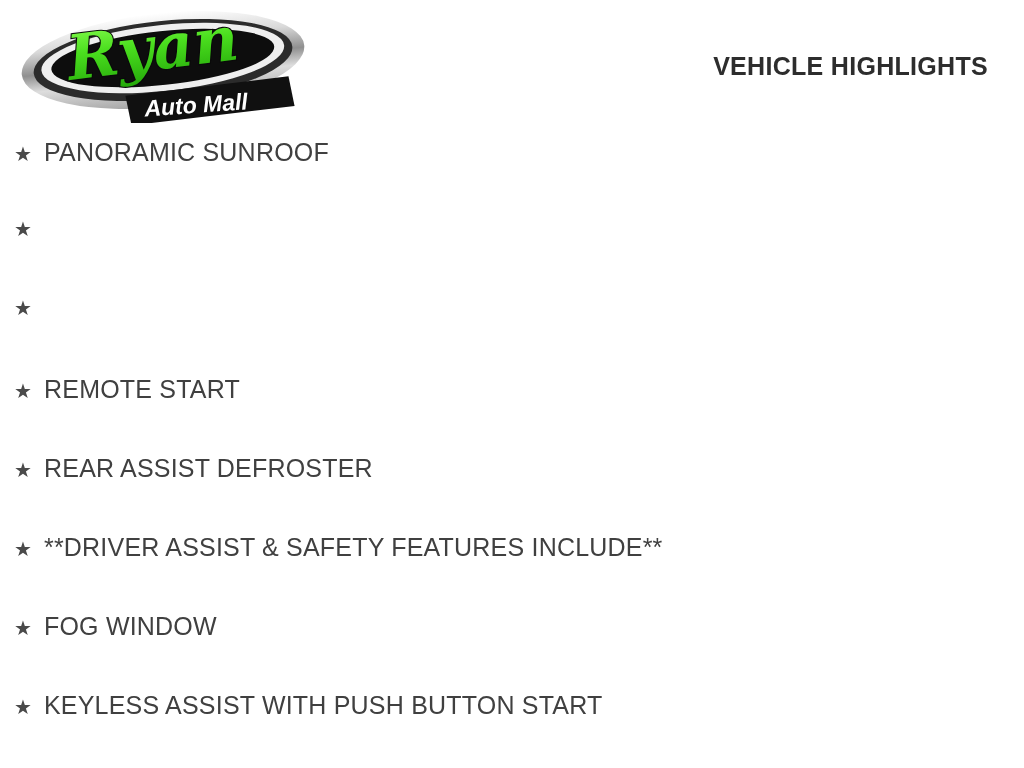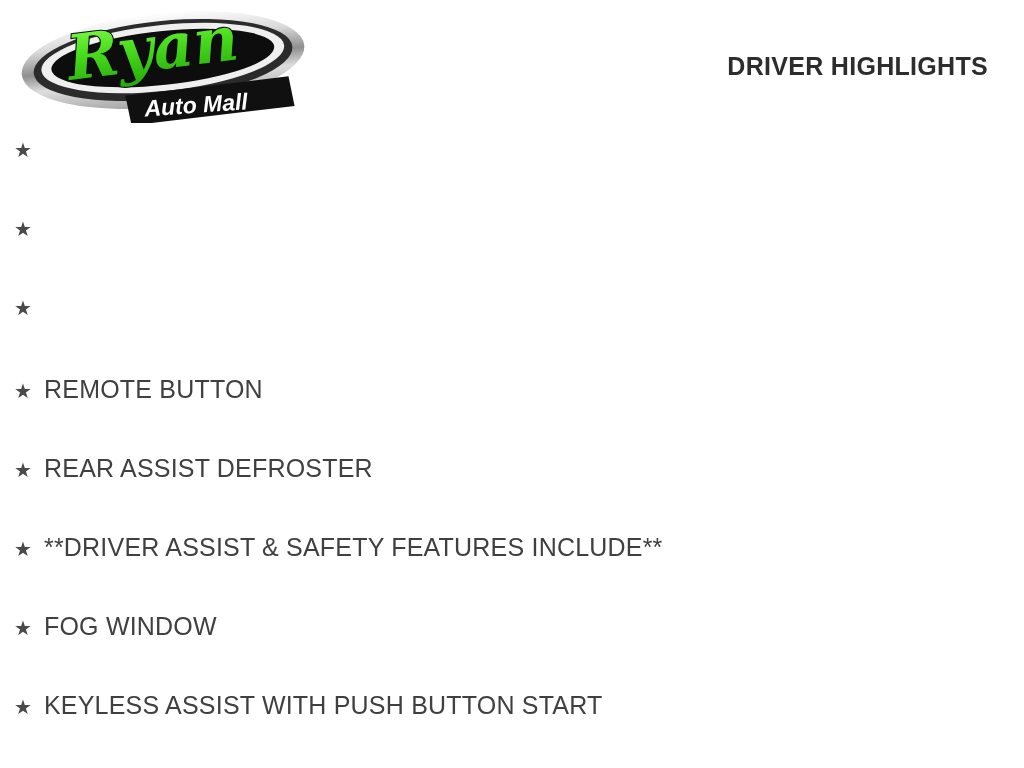--- a/index.html
+++ b/index.html
@@ -108,36 +108,37 @@
       <ellipse cx="145" cy="50" rx="122" ry="33" fill="#efefef" transform="rotate(-6 145 52)"></ellipse>
       <ellipse cx="145" cy="50" rx="112" ry="27" fill="#0d0d0d" transform="rotate(-6 145 52)"></ellipse>
 
       <text x="52" y="72" transform="rotate(-7 52 72)" font-family="DejaVu Serif, serif" font-size="62" font-style="italic" font-weight="bold" fill="url(#greenGrad)" stroke="#0a0a0a" stroke-width="2.2" paint-order="stroke">Ryan</text>
 
       <path d="M108 82 L272 74 L276 104 L112 112 Z" fill="#101010" transform="rotate(-4 190 93)"></path>
       <text x="126" y="104" transform="rotate(-4 190 93)" font-family="Liberation Sans, sans-serif" font-size="23" font-style="italic" font-weight="bold" fill="#ffffff">Auto Mall</text>
     </svg>
   </div>
 
-  <div class="header-title">DRIVER HIGHLIGHTS</div>
+  <div class="header-title">VEHICLE HIGHLIGHTS</div>
 </div>
 
 <ul class="highlights">
   <li class="highlight-item">
     <span class="bullet-star">★</span>
+    <span class="highlight-text">PANORAMIC SUNROOF</span>
   </li>
   <li class="highlight-item">
     <span class="bullet-star">★</span>
   </li>
   <li class="highlight-item">
     <span class="bullet-star">★</span>
   </li>
   <li class="highlight-item">
     <span class="bullet-star">★</span>
-    <span class="highlight-text">REMOTE BUTTON</span>
+    <span class="highlight-text">REMOTE START</span>
   </li>
   <li class="highlight-item">
     <span class="bullet-star">★</span>
     <span class="highlight-text">REAR ASSIST DEFROSTER</span>
   </li>
   <li class="highlight-item">
     <span class="bullet-star">★</span>
     <span class="highlight-text">**DRIVER ASSIST &amp; SAFETY FEATURES INCLUDE**</span>
   </li>
   <li class="highlight-item">

